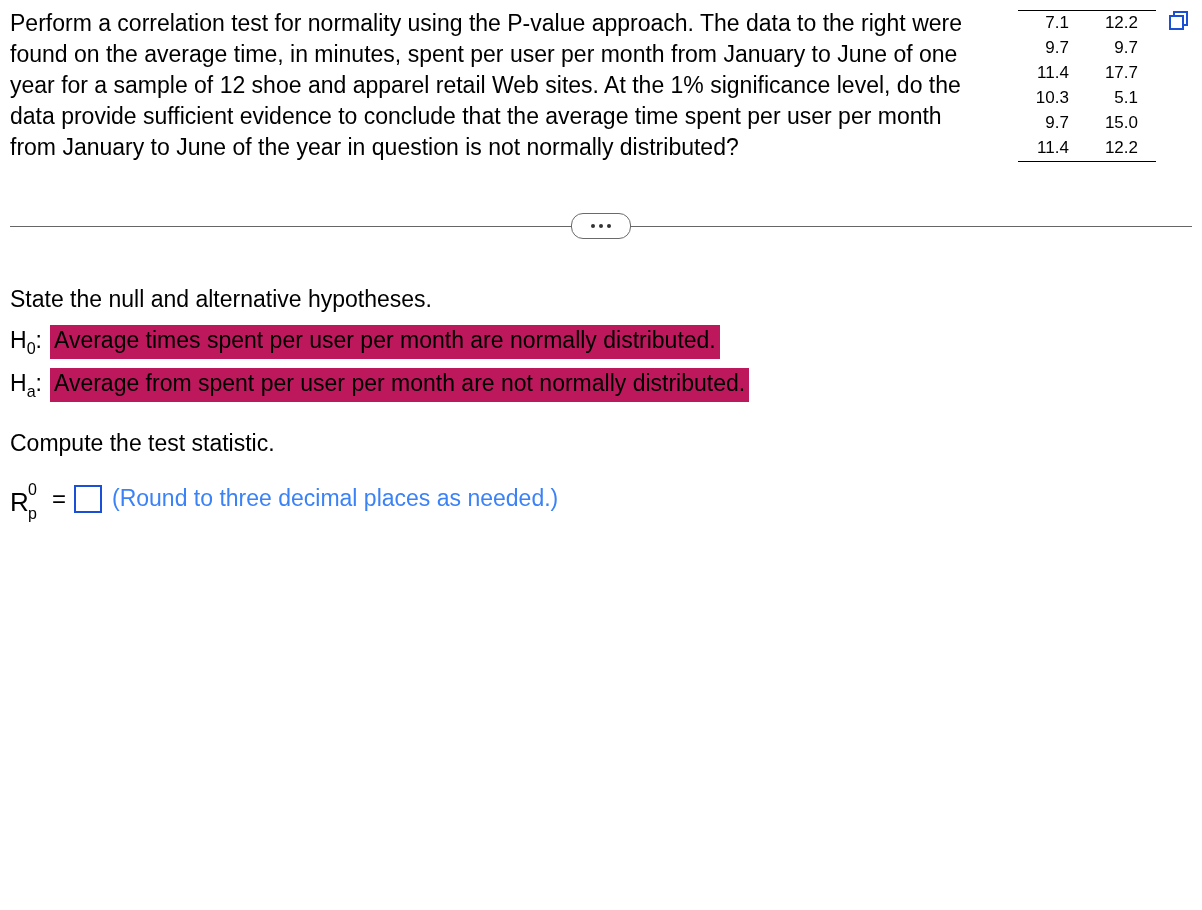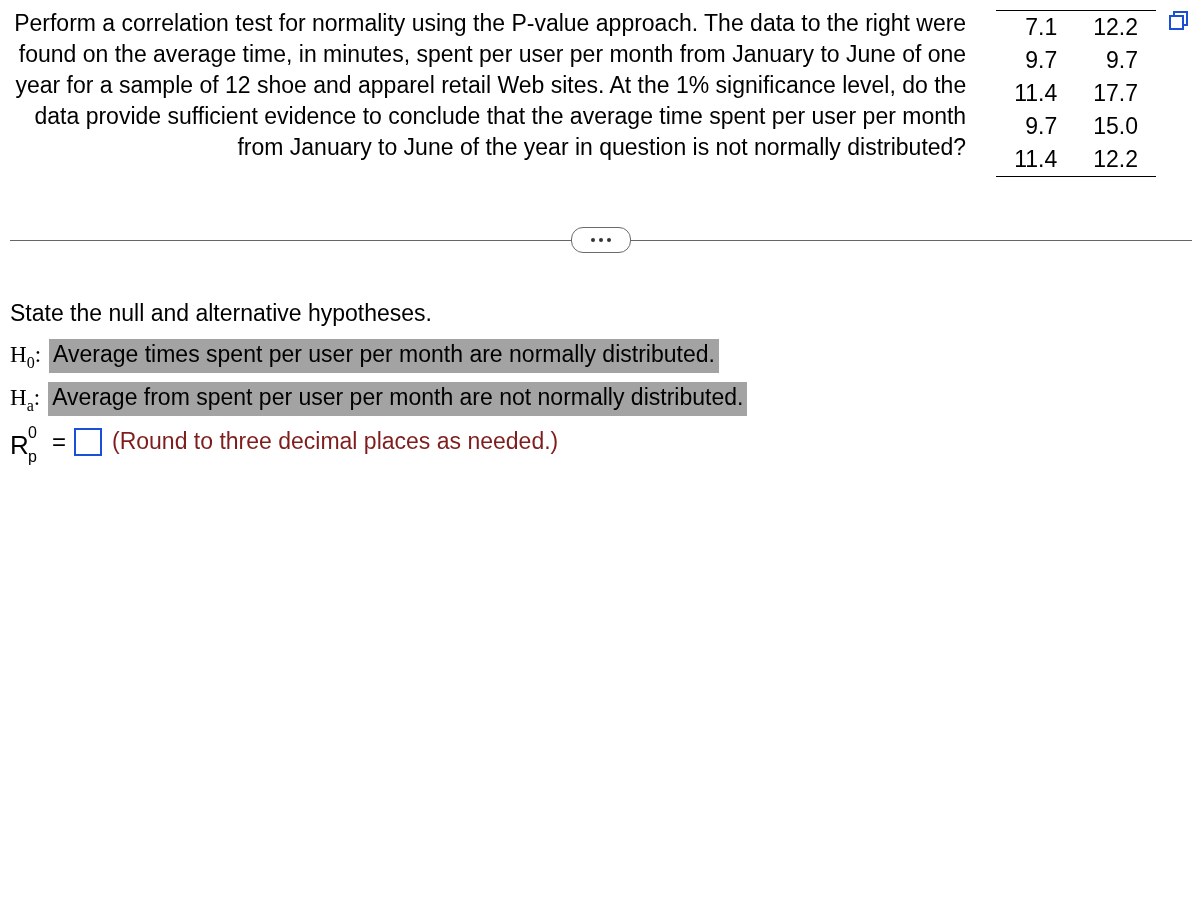--- a/index.html
+++ b/index.html
@@ -18,35 +18,34 @@
     padding: 8px 10px 10px 10px;
     box-sizing: border-box;
   }
   .top-row {
     display: flex;
     align-items: flex-start;
   }
   .problem-text {
     flex: 1;
     padding-right: 30px;
-    text-align: right;
   }
   .data-block {
     display: flex;
     align-items: flex-start;
   }
   .data-table {
     border-collapse: collapse;
     margin-top: 2px;
     margin-right: 12px;
   }
   .data-table td {
     text-align: right;
     padding: 1px 18px 1px 18px;
-    font-size: 23px;
+    font-size: 17px;
   }
   .data-table tr.first td {
     border-top: 1px solid #000;
   }
   .data-table tr.last td {
     border-bottom: 1px solid #000;
   }
   .divider-wrap {
     display: flex;
     align-items: center;
@@ -75,30 +74,30 @@
   }
   .section-prompt {
     margin-bottom: 10px;
   }
   .hypo-line {
     display: flex;
     align-items: baseline;
     margin-bottom: 8px;
   }
   .hypo-label {
-    font-family: Liberation Serif, serif;
+    font-family: Liberation Sans, sans-serif;
     margin-right: 8px;
     white-space: nowrap;
   }
   .hypo-label sub {
     font-size: 0.7em;
     vertical-align: sub;
   }
   .selected {
-    background: #a3a3a3;
+    background: #be185d;
     padding: 0 4px 3px 4px;
     display: inline-block;
   }
   .compute-line {
     margin-top: 26px;
     margin-bottom: 22px;
   }
   .rp-line {
     display: flex;
     align-items: center;
@@ -116,21 +115,21 @@
     margin: 0 8px 0 12px;
     font-size: 24px;
   }
   .answer-box {
     width: 28px;
     height: 28px;
     border: 2px solid #1a4fd6;
     box-sizing: border-box;
   }
   .round-note {
-    color: #7f1d1d;
+    color: #3b82f6;
     margin-left: 10px;
   }
   .copy-icon {
     margin-top: 2px;
     cursor: pointer;
   }
   .copy-icon svg { display:block; }
 </style>
 </head>
 <body>
@@ -147,20 +146,24 @@
           <td>7.1</td>
           <td>12.2</td>
         </tr>
         <tr>
           <td>9.7</td>
           <td>9.7</td>
         </tr>
         <tr>
           <td>11.4</td>
           <td>17.7</td>
+        </tr>
+        <tr>
+          <td>10.3</td>
+          <td>5.1</td>
         </tr>
         <tr>
           <td>9.7</td>
           <td>15.0</td>
         </tr>
         <tr class="last">
           <td>11.4</td>
           <td>12.2</td>
         </tr>
       </tbody>
@@ -194,20 +197,21 @@
     <span class="selected">Average times spent per user per month are normally distributed.</span>
   </div>
 
   <div class="hypo-line">
     <span class="hypo-label">
       <span>H</span><sub>a</sub><span>:</span>
     </span>
     <span class="selected">Average from spent per user per month are not normally distributed.</span>
   </div>
 
+  <div class="compute-line">Compute the test statistic.</div>
 
   <div class="rp-line">
     <span class="rp-symbol">
       <span class="R">R</span>
       <span class="sup0">0</span>
       <span class="subp">p</span>
     </span>
     <span class="equals">=</span>
     <span class="answer-box"></span>
     <span class="round-note">(Round to three decimal places as needed.)</span>

